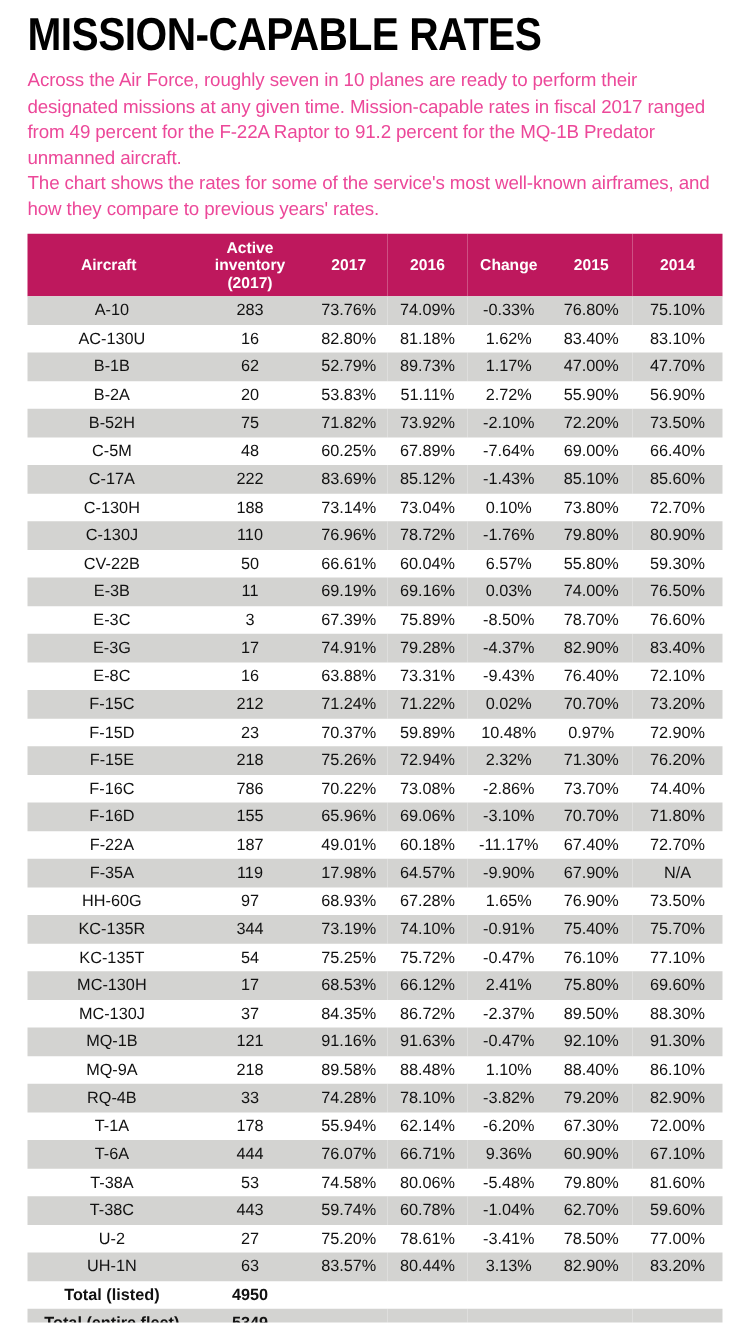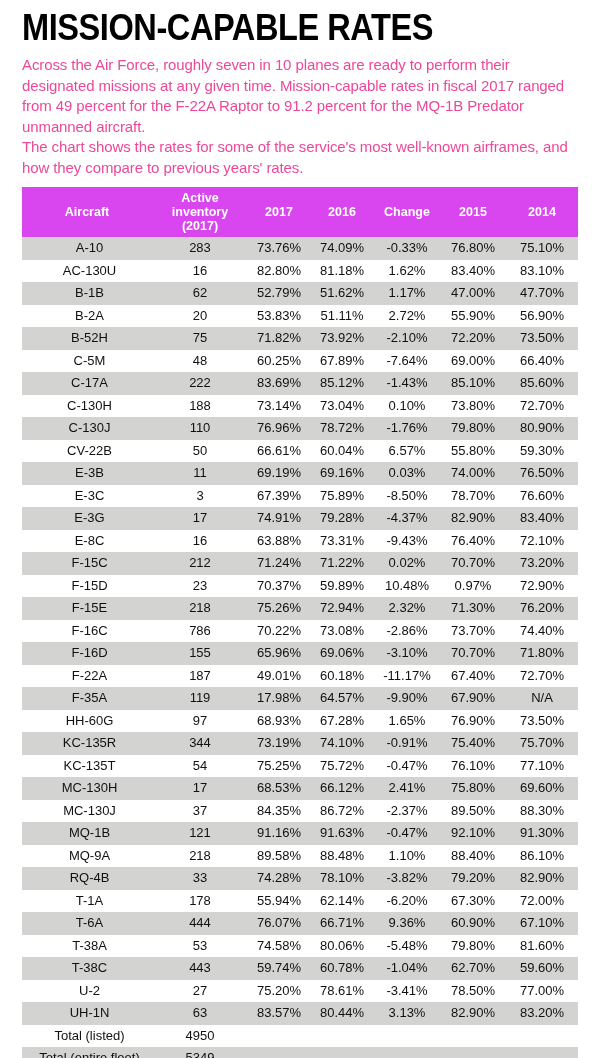--- a/index.html
+++ b/index.html
@@ -32,21 +32,21 @@
     letter-spacing: -0.1px;
   }
 
   table.mc-table {
     margin-top: 9px;
     width: 556px;
     border-collapse: collapse;
     table-layout: fixed;
   }
   thead th {
-    background: #d946ef;
+    background: #be185d;
     color: #ffffff;
     font-weight: bold;
     font-size: 12.5px;
     line-height: 14px;
     text-align: center;
     vertical-align: middle;
     padding: 4px 2px;
     height: 35px;
   }
   tbody td {
@@ -55,21 +55,21 @@
     padding: 4px 2px;
     text-align: center;
     color: #111111;
     white-space: nowrap;
   }
   tbody td:first-child {
     text-align: center;
     padding-left: 7px;
   }
   tbody tr:nth-child(odd) { background: #d3d3d1; }
-  tbody tr.footer-row td { font-weight: normal; }
+  tbody tr.footer-row td { font-weight: bold; }
 </style>
 </head>
 <body>
 
 <div class="page">
 
   <div class="title">MISSION-CAPABLE RATES</div>
 
   <p class="intro">Across the Air Force, roughly seven in 10 planes are ready to perform their designated missions at any given time. Mission-capable rates in fiscal 2017 ranged from 49 percent for the F-22A Raptor to 91.2 percent for the MQ-1B Predator unmanned aircraft.</p>
   <p class="intro">The chart shows the rates for some of the service's most well-known airframes, and how they compare to previous years' rates.</p>
@@ -111,21 +111,21 @@
           <td>82.80%</td>
           <td>81.18%</td>
           <td>1.62%</td>
           <td>83.40%</td>
           <td>83.10%</td>
         </tr>
         <tr>
           <td>B-1B</td>
           <td>62</td>
           <td>52.79%</td>
-          <td>51.62%</td>
+          <td>89.73%</td>
           <td>1.17%</td>
           <td>47.00%</td>
           <td>47.70%</td>
         </tr>
         <tr>
           <td>B-2A</td>
           <td>20</td>
           <td>53.83%</td>
           <td>51.11%</td>
           <td>2.72%</td>

